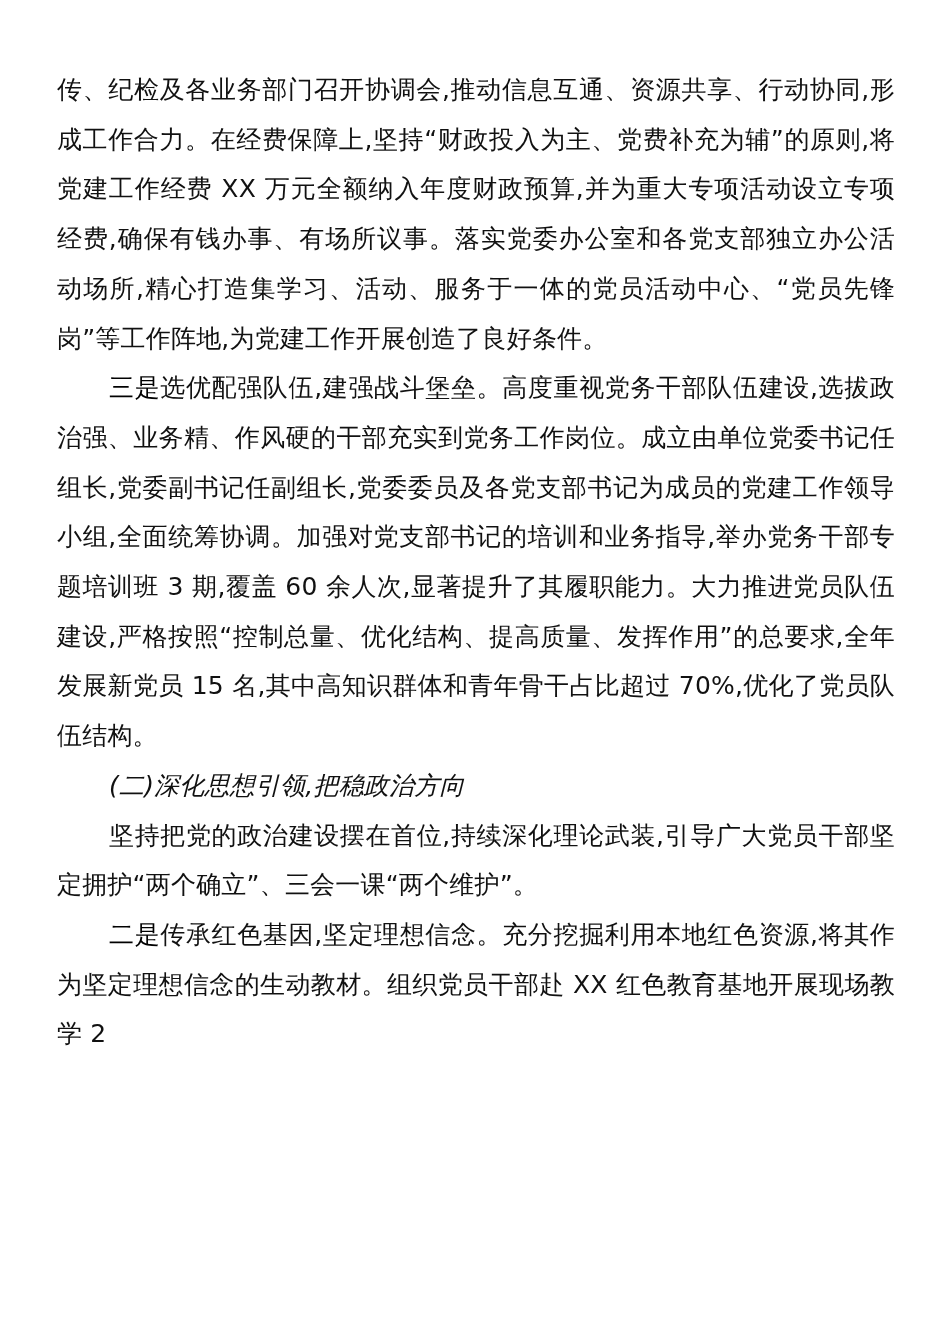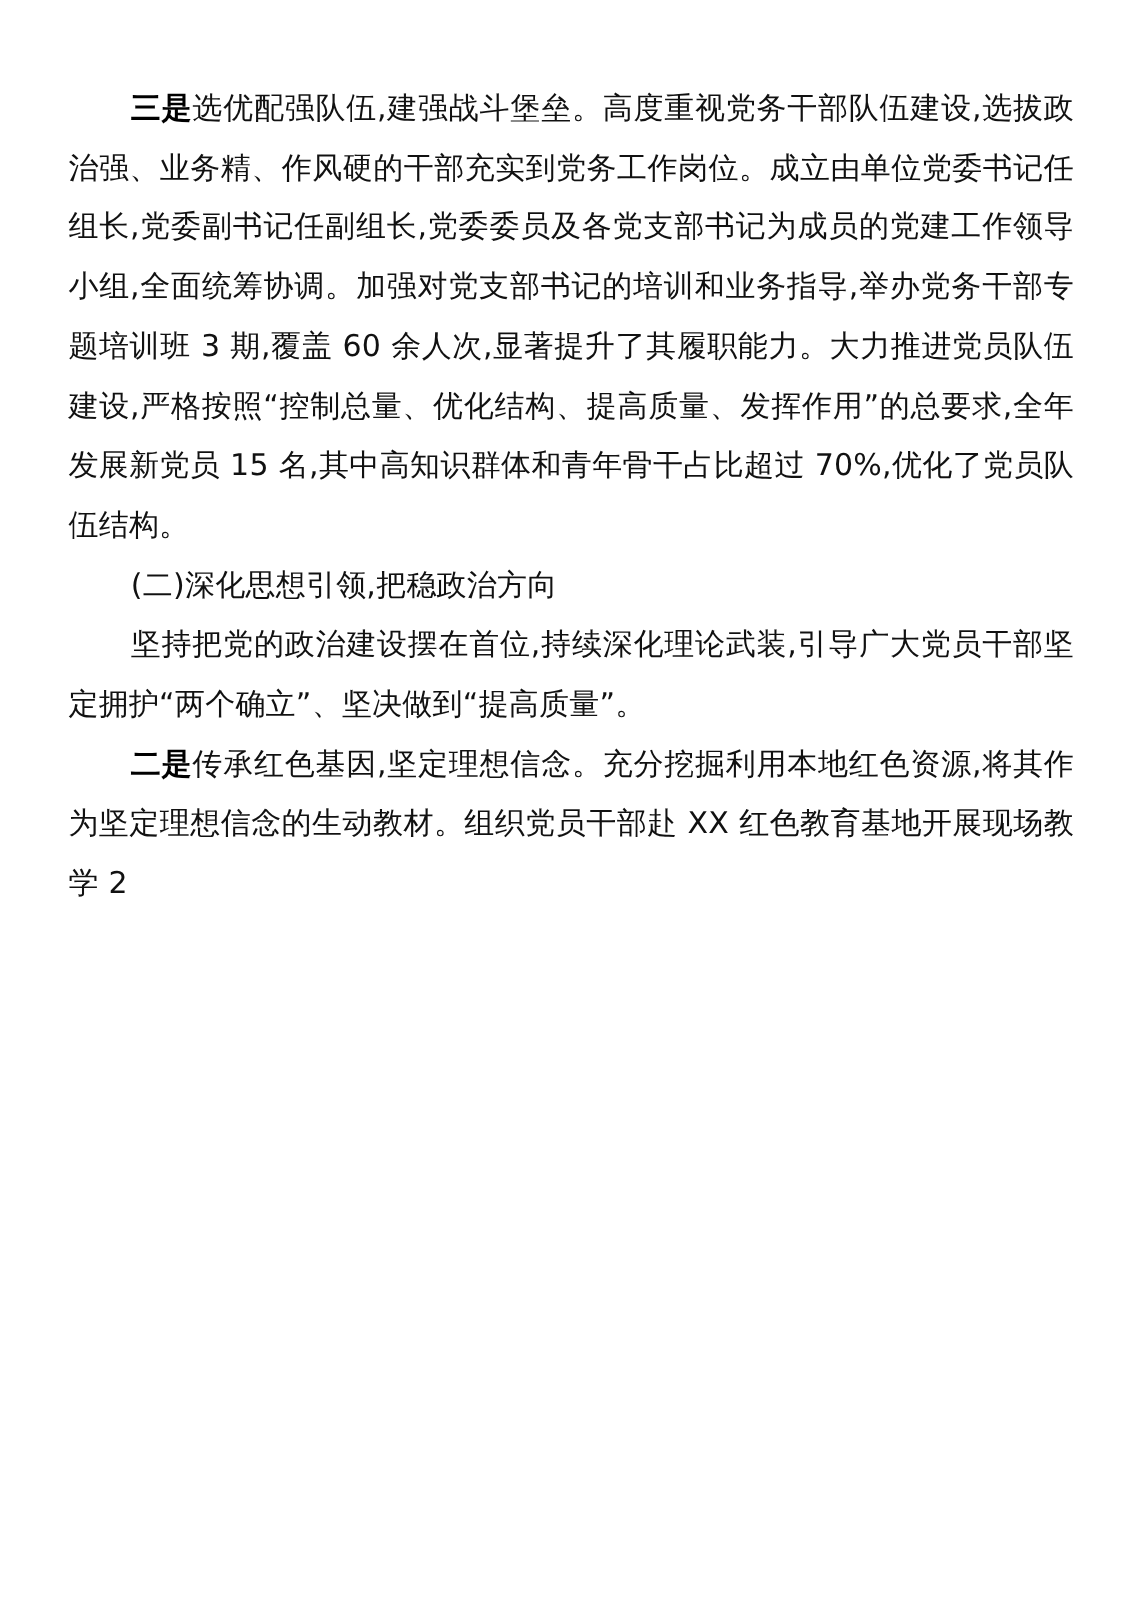--- a/index.html
+++ b/index.html
@@ -27,44 +27,48 @@
     letter-spacing: 0.2px;
   }
   .para {
     margin: 0;
     padding: 0;
   }
   .indent {
     text-indent: 52px;
   }
   .lead {
-    font-weight: bold;
+    font-weight: normal;
     color: #000000;
   }
   .heading {
     margin: 0;
     text-indent: 52px;
     font-weight: normal;
     font-size: 25px;
+    font-style: italic;
   }
 </style>
 </head>
 <body>
 
 <div class="page">
 
+  <p class="para">
+    <span>传、纪检及各业务部门召开协调会,推动信息互通、资源共享、行动协同,形成工作合力。在经费保障上,坚持“财政投入为主、党费补充为辅”的原则,将党建工作经费 XX 万元全额纳入年度财政预算,并为重大专项活动设立专项经费,确保有钱办事、有场所议事。落实党委办公室和各党支部独立办公活动场所,精心打造集学习、活动、服务于一体的党员活动中心、“党员先锋岗”等工作阵地,为党建工作开展创造了良好条件。</span>
+  </p>
 
   <p class="para indent">
     <span class="lead">三是</span><span>选优配强队伍,建强战斗堡垒。高度重视党务干部队伍建设,选拔政治强、业务精、作风硬的干部充实到党务工作岗位。成立由单位党委书记任组长,党委副书记任副组长,党委委员及各党支部书记为成员的党建工作领导小组,全面统筹协调。加强对党支部书记的培训和业务指导,举办党务干部专题培训班 3 期,覆盖 60 余人次,显著提升了其履职能力。大力推进党员队伍建设,严格按照“控制总量、优化结构、提高质量、发挥作用”的总要求,全年发展新党员 15 名,其中高知识群体和青年骨干占比超过 70%,优化了党员队伍结构。</span>
   </p>
 
   <h2 class="heading">(二)深化思想引领,把稳政治方向</h2>
 
   <p class="para indent">
-    <span>坚持把党的政治建设摆在首位,持续深化理论武装,引导广大党员干部坚定拥护“两个确立”、坚决做到“提高质量”。</span>
+    <span>坚持把党的政治建设摆在首位,持续深化理论武装,引导广大党员干部坚定拥护“两个确立”、三会一课“两个维护”。</span>
   </p>
 
 
   <p class="para indent">
     <span class="lead">二是</span><span>传承红色基因,坚定理想信念。充分挖掘利用本地红色资源,将其作为坚定理想信念的生动教材。组织党员干部赴 XX 红色教育基地开展现场教学 2</span>
   </p>
 
 </div>
 
 </body></html>

